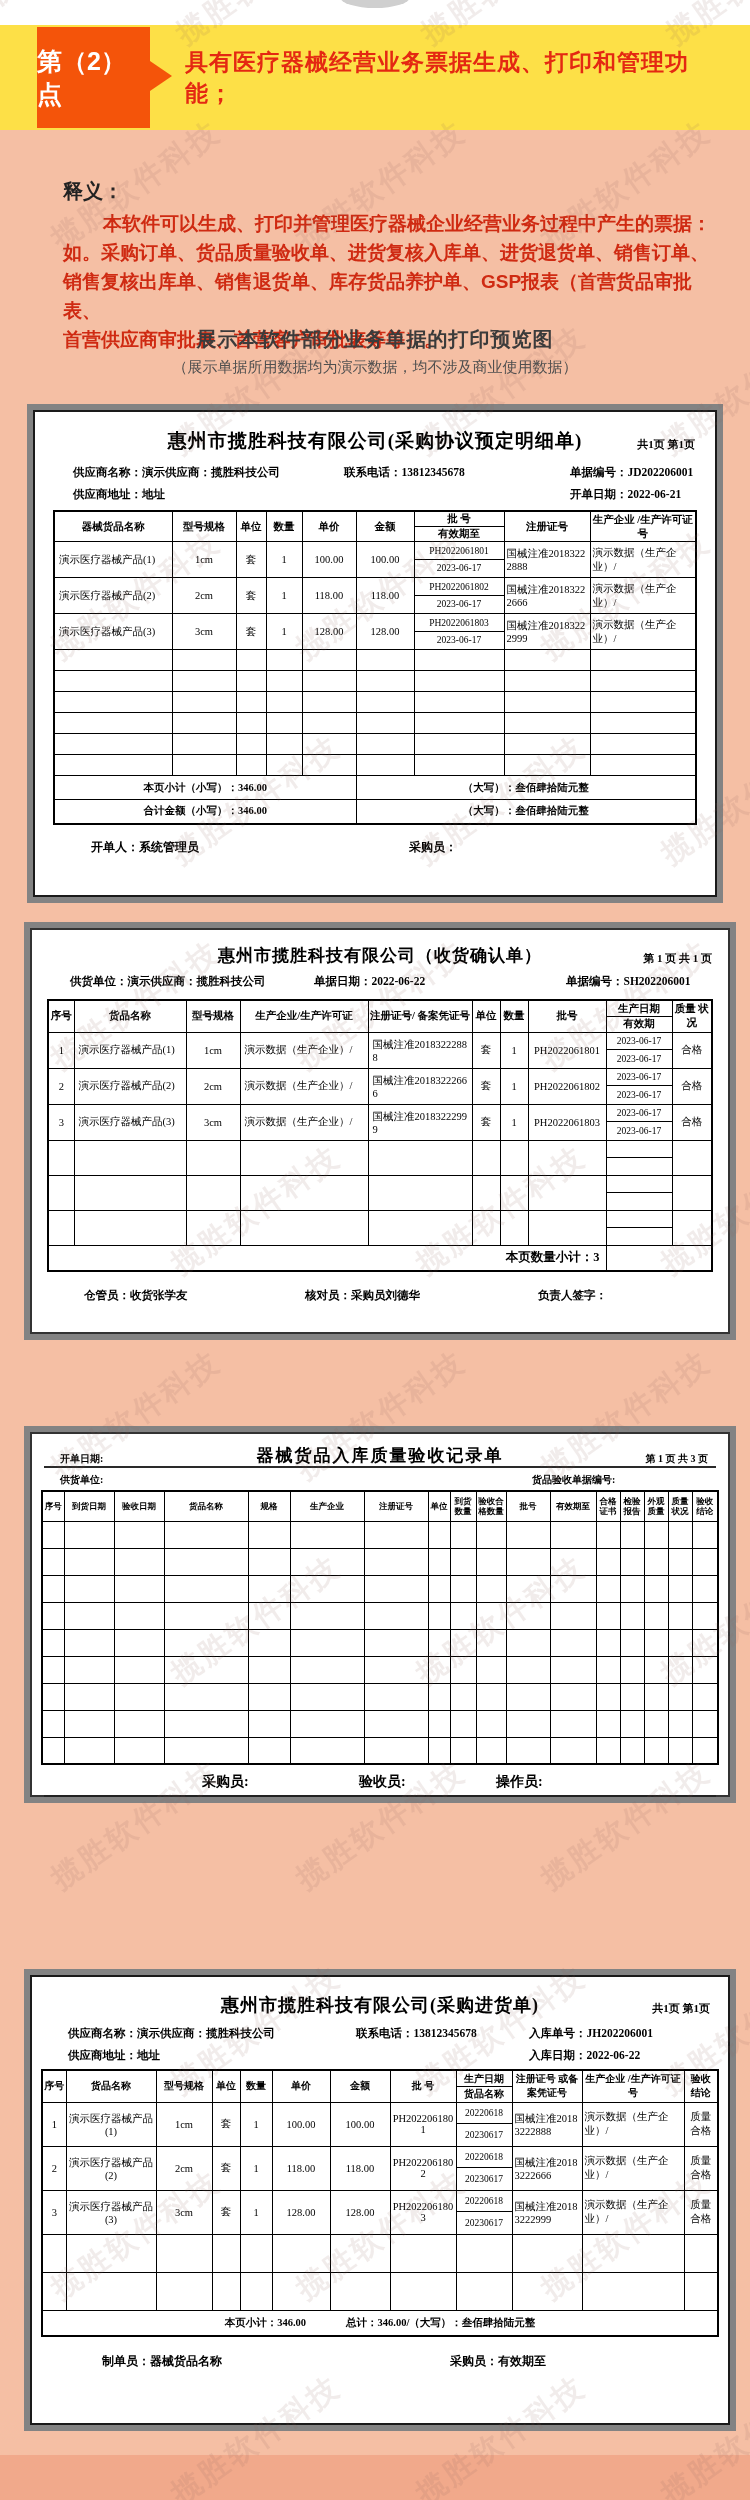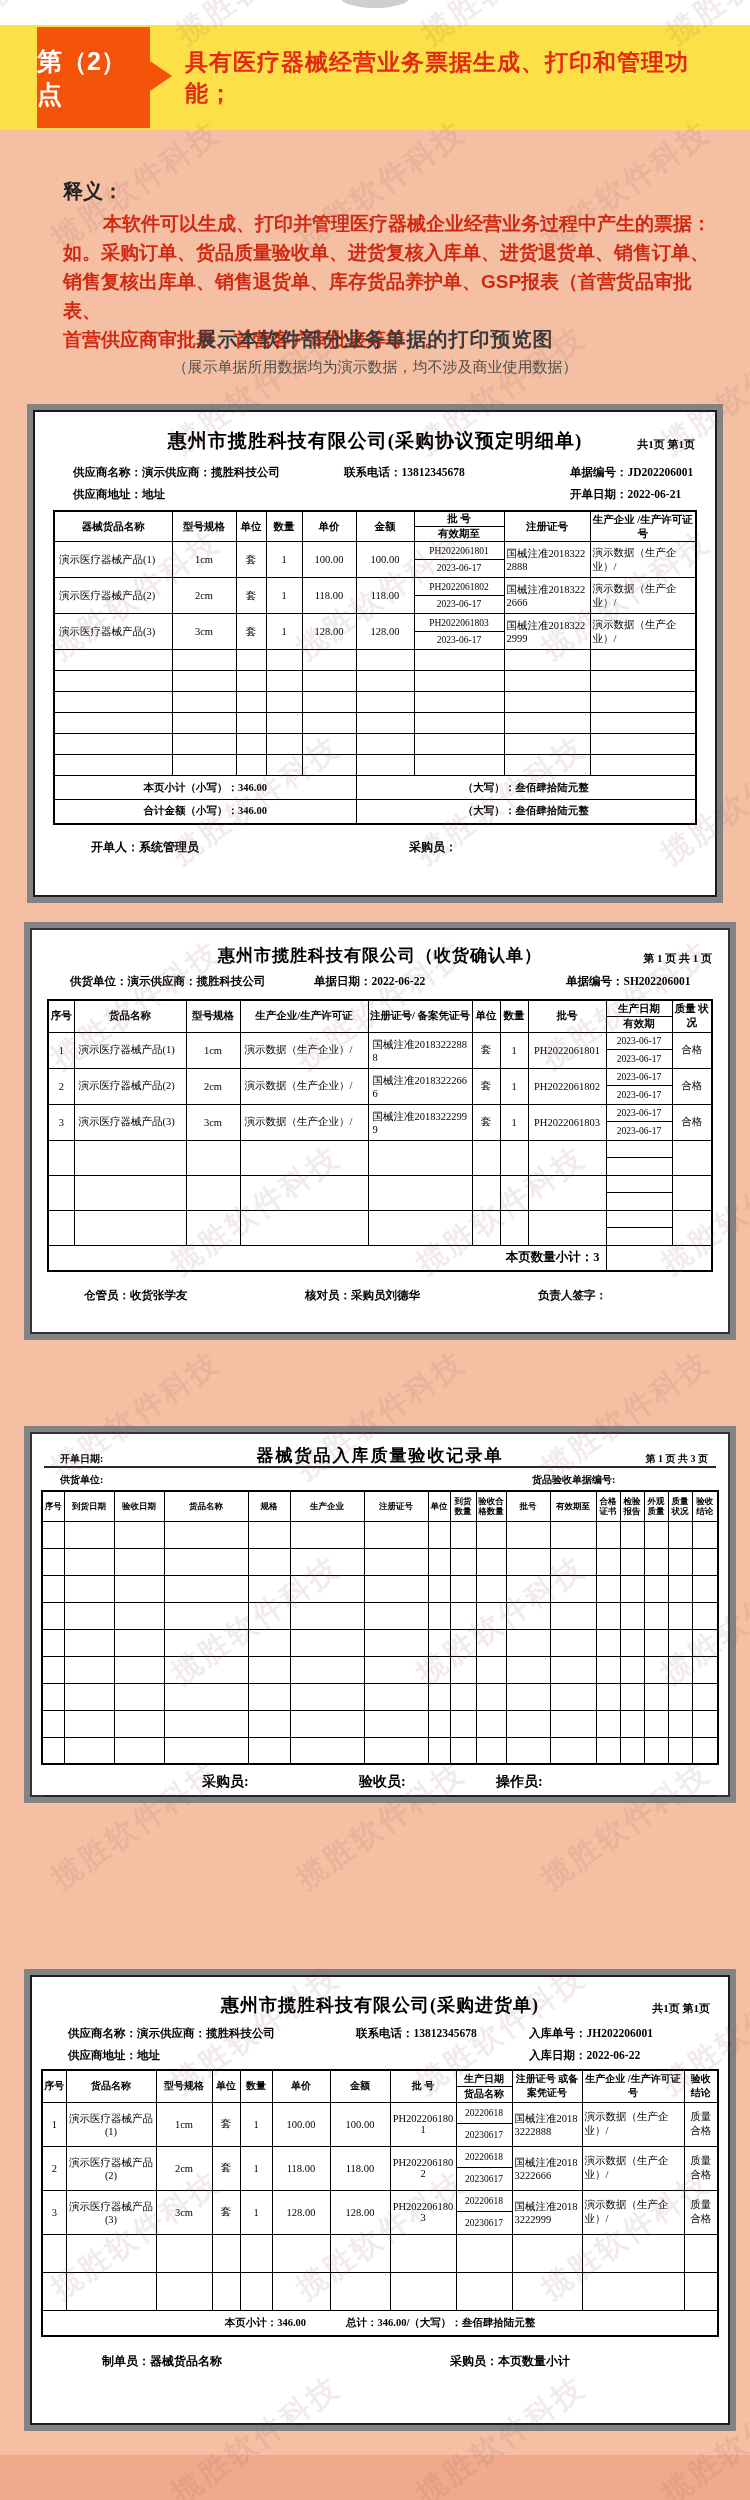--- a/index.html
+++ b/index.html
@@ -884,21 +884,21 @@
       <tfoot>
         <tr>
           <td colspan="12">
             <span>本页小计：346.00</span><span class="gap"></span><span>总计：346.00/（大写）：叁佰肆拾陆元整</span>
           </td>
         </tr>
       </tfoot>
     </table>
     <div class="p-footer">
       <span style="left:70px">制单员：器械货品名称</span>
-      <span style="left:418px">采购员：本页数量小计</span>
+      <span style="left:418px">采购员：有效期至</span>
     </div>
   </div>
 
   <div class="wm-layer wm-over">
       <span class="wm" style="left: -83.4146px; top: -40px;">揽胜软件科技</span>
       <span class="wm" style="left: 161.585px; top: -40px;">揽胜软件科技</span>
       <span class="wm" style="left: 406.585px; top: -40px;">揽胜软件科技</span>
       <span class="wm" style="left: 651.585px; top: -40px;">揽胜软件科技</span>
       <span class="wm" style="left: 36.5854px; top: 165px;">揽胜软件科技</span>
       <span class="wm" style="left: 281.585px; top: 165px;">揽胜软件科技</span>

